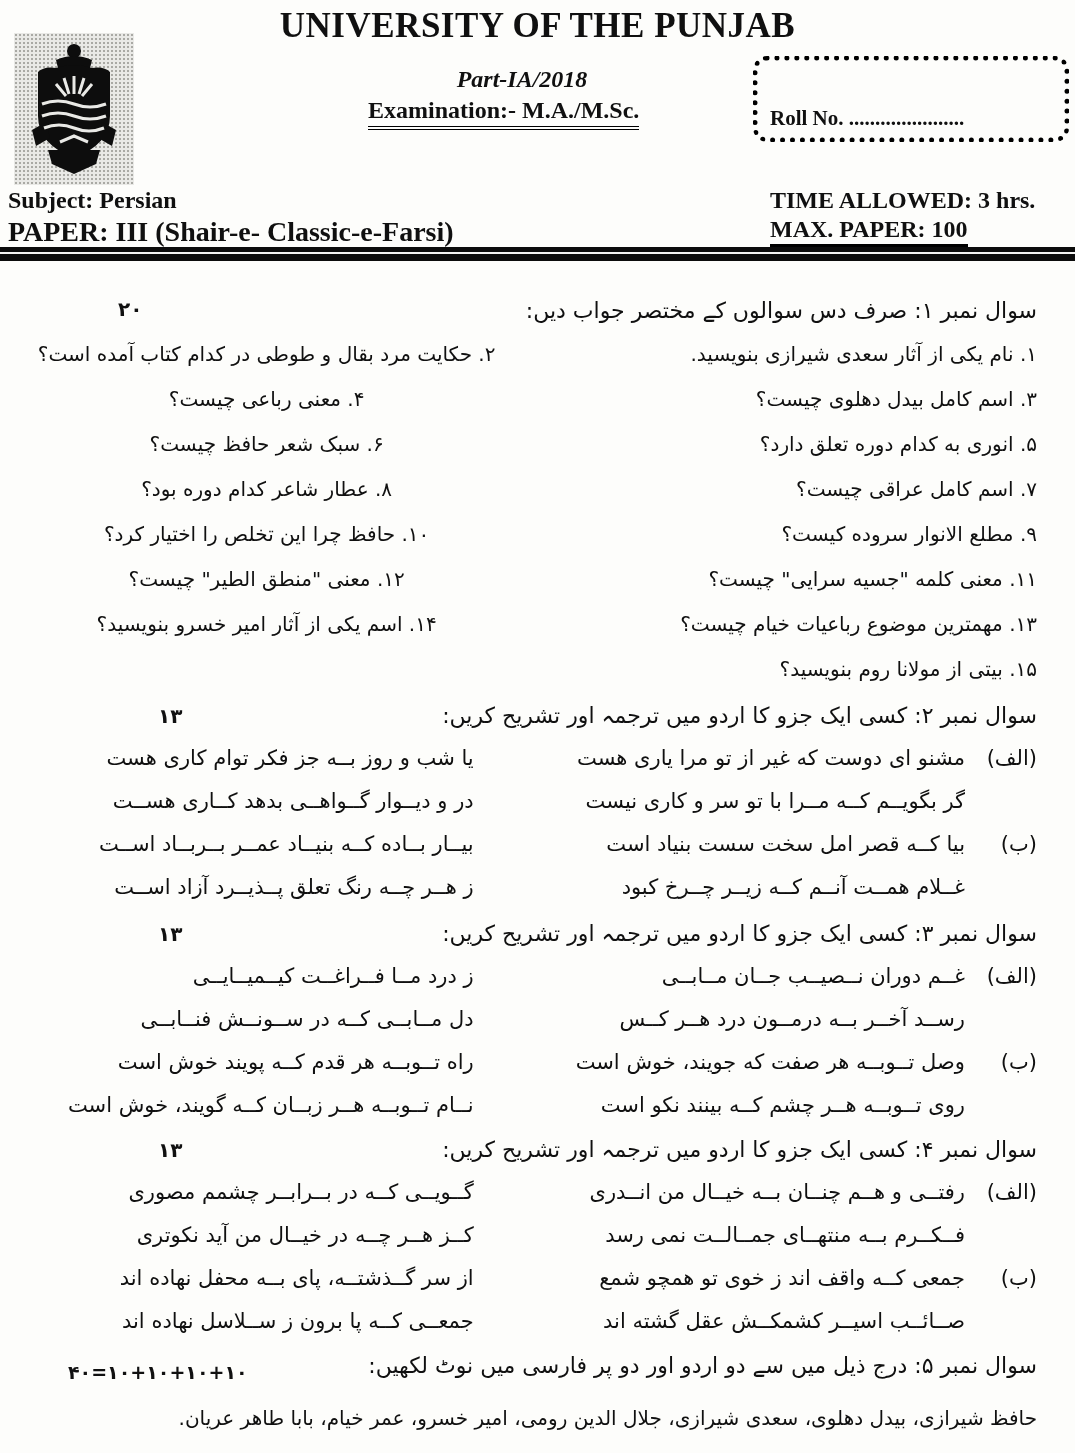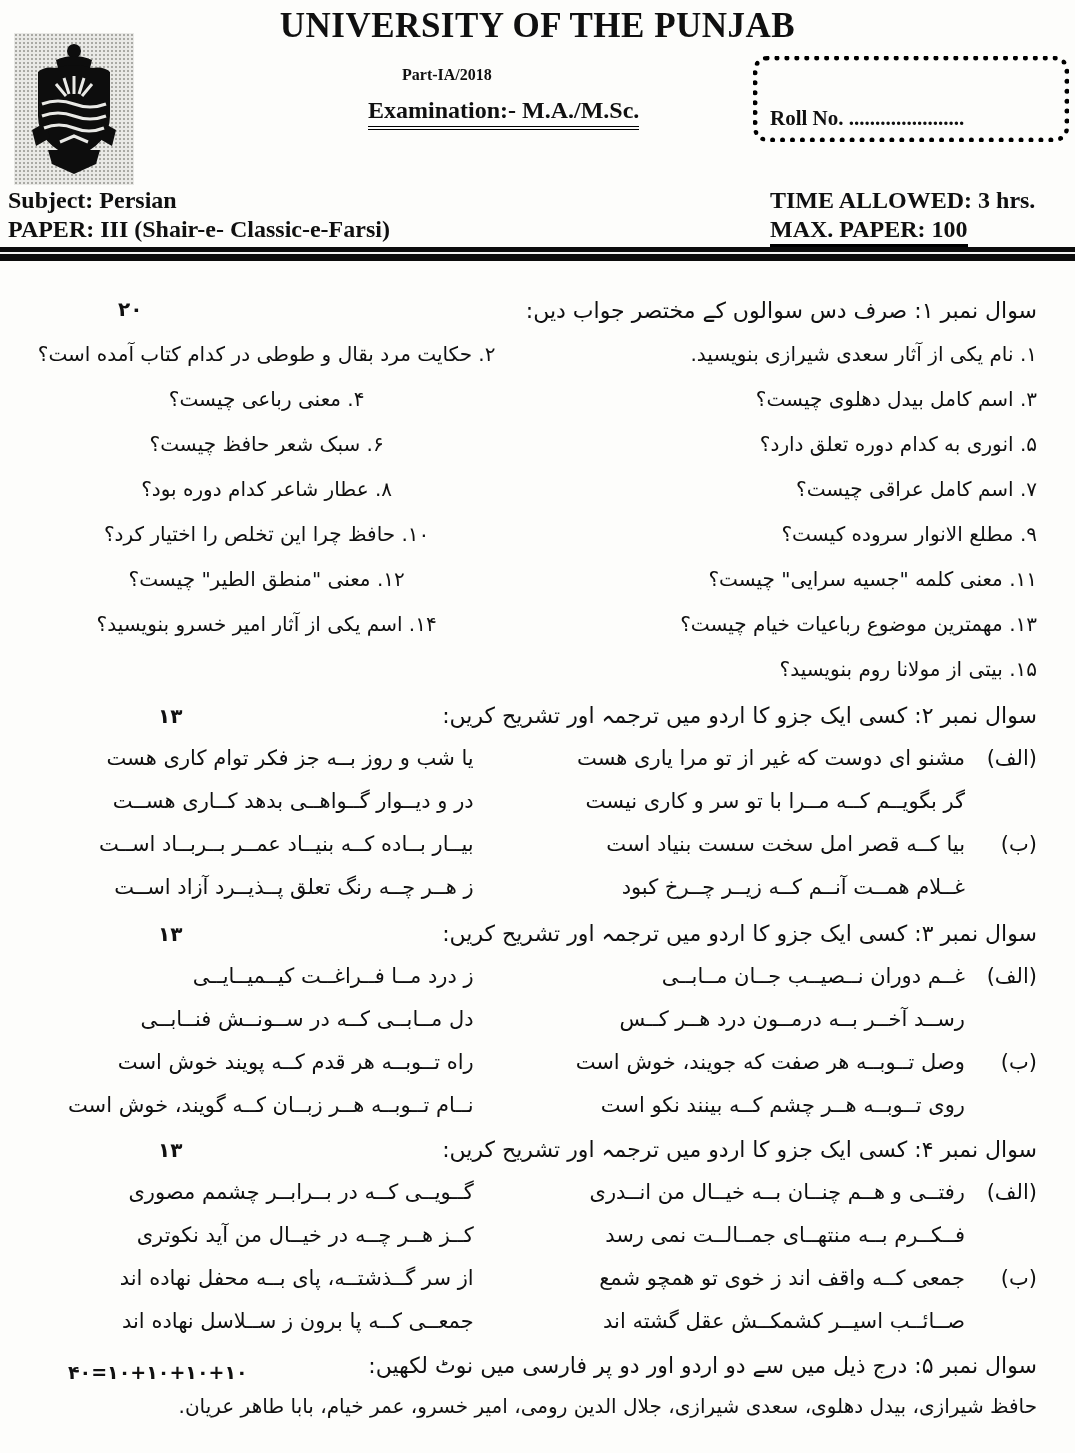--- a/index.html
+++ b/index.html
@@ -14,30 +14,30 @@
     font-size:35px;font-weight:bold;letter-spacing:.5px;
   }
   .logo{
     position:absolute;left:14px;top:33px;width:120px;height:152px;
     background-color:#e9e9e6;
     background-image:radial-gradient(#a9a9a4 .8px, transparent 1.1px);
     background-size:4px 4px;
     display:flex;align-items:center;justify-content:center;
   }
   .part-line{position:absolute;top:66px;left:402px;width:240px;
-    font-size:16px;font-weight:bold;display:flex;justify-content:flex-start;}
+    font-size:24px;font-weight:bold;display:flex;justify-content:center;font-style:italic;}
   .exam-line{position:absolute;top:97px;left:368px;
     font-size:24px;font-weight:bold;border-bottom:4px double #000;padding-bottom:2px;text-align:right;}
   .rollbox{
     position:absolute;left:753px;top:56px;width:306px;height:76px;
     border:5px dotted #000;border-radius:14px;
   }
   .rollbox .roll-label{position:absolute;left:12px;bottom:6px;font-size:21px;font-weight:bold;}
   .subject{position:absolute;left:8px;top:187px;font-size:24px;font-weight:bold;}
-  .paper{position:absolute;left:8px;top:216px;font-size:24px;font-weight:bold;}
+  .paper{position:absolute;left:8px;top:216px;font-size:28px;font-weight:bold;}
   .time-allowed{position:absolute;left:770px;top:187px;font-size:24px;font-weight:bold;}
   .max-marks{position:absolute;left:770px;top:216px;font-size:24px;font-weight:bold;
     border-bottom:3px solid #000;padding-bottom:1px;}
   .rule{
     position:absolute;left:0;top:247px;width:1075px;height:16px;
     background:linear-gradient(to bottom,#0c0c0c 0 5px,#f4f4f2 5px 7px,#0c0c0c 7px 14px,transparent 14px);
   }
   
   .content{
     position:absolute;top:294px;left:30px;width:1007px;direction:rtl;
@@ -60,21 +60,21 @@
   .vrow{display:flex;direction:rtl;align-items:baseline;
     height:33px;margin-bottom:10px;white-space:nowrap;font-size:21px;}
   .vlabel{width:72px;flex:none;text-align:right;}
   .misra1{width:48%;flex:none;text-align:right;padding-left:8px;}
   .misra2{flex:1;text-align:right;}
   .sect{position:relative;}
   .sect-q2{margin-top:0;}
   .sect-q3{margin-top:12px;}
   .sect-q4{margin-top:8px;}
   .sect-q5{margin-top:2px;}
-  .poets{margin-top:8px;text-align:right;font-size:20px;white-space:nowrap;}
+  .poets{margin-top:20px;text-align:right;font-size:20px;white-space:nowrap;}
 </style>
 </head>
 <body>
 
 <div class="uni-title">UNIVERSITY OF THE PUNJAB</div>
 
 <div class="logo">
   <svg width="96" height="134" viewBox="0 0 96 134" aria-hidden="true">
     <g fill="#0d0d0d">
       <circle cx="48" cy="9" r="7"></circle>

